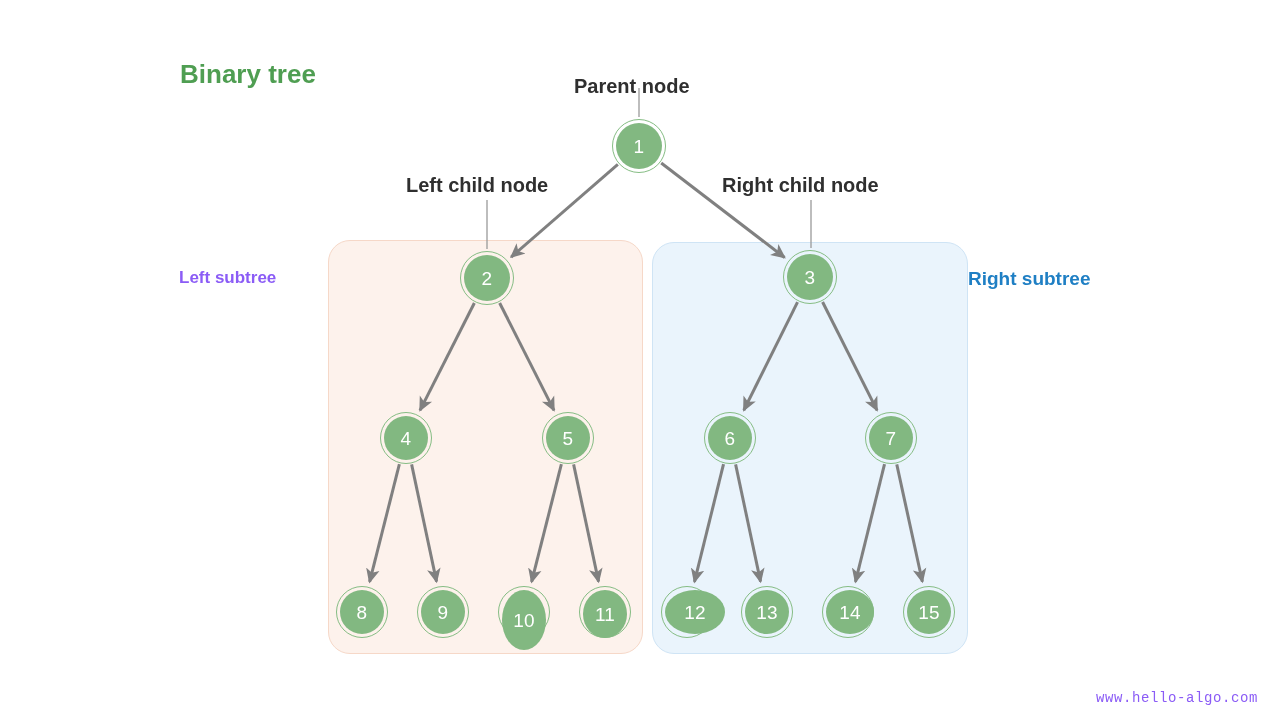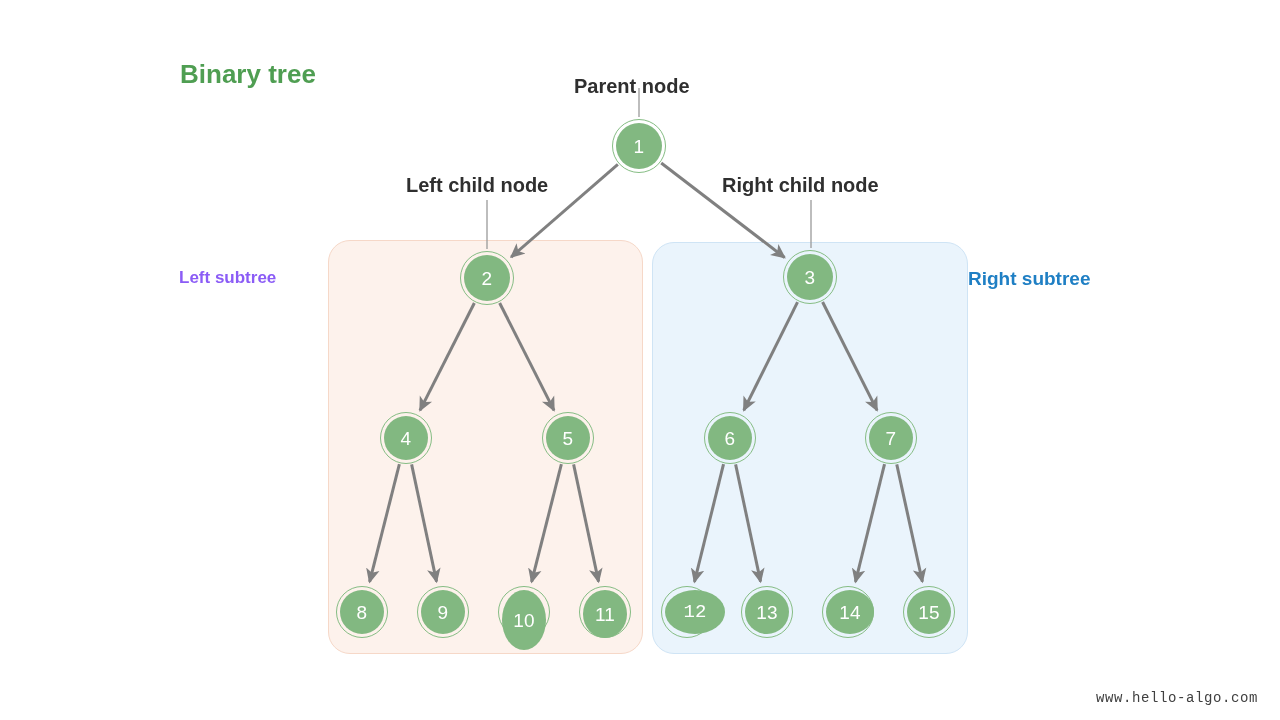--- a/index.html
+++ b/index.html
@@ -77,21 +77,21 @@
     font-size: 17px;
   }
   .label-right-sub {
     color: #1f7fc4;
     font-size: 19px;
   }
   .watermark {
     position: absolute;
     right: 22px;
     bottom: 14px;
-    color: #404040;
+    color: #8b5cf6;
     font-family: "Liberation Mono", "DejaVu Sans Mono", monospace;
     font-size: 14px;
     letter-spacing: 0.6px;
     white-space: nowrap;
   }
 </style>
 </head>
 <body style="background: rgb(255, 255, 255);">
 
 <div id="stage">
@@ -141,21 +141,21 @@
       <div class="node" style="left: 869px; top: 416px; width: 44px; height: 44px; background: rgb(130, 184, 129); color: rgb(255, 255, 255);">7</div>
       <div class="node-ring" style="left: 336px; top: 586px; width: 52px; height: 52px; border-color: rgb(134, 189, 132);"></div>
       <div class="node" style="left: 340px; top: 590px; width: 44px; height: 44px; background: rgb(130, 184, 129); color: rgb(255, 255, 255);">8</div>
       <div class="node-ring" style="left: 417px; top: 586px; width: 52px; height: 52px; border-color: rgb(134, 189, 132);"></div>
       <div class="node" style="left: 421px; top: 590px; width: 44px; height: 44px; background: rgb(130, 184, 129); color: rgb(255, 255, 255);">9</div>
       <div class="node-ring" style="left: 498px; top: 586px; width: 52px; height: 52px; border-color: rgb(134, 189, 132);"></div>
       <div class="node" style="left: 502px; top: 590px; width: 44px; height: 60px; background: rgb(130, 184, 129); color: rgb(255, 255, 255);">10</div>
       <div class="node-ring" style="left: 579px; top: 586px; width: 52px; height: 52px; border-color: rgb(134, 189, 132);"></div>
       <div class="node" style="left: 583px; top: 590px; width: 44px; height: 48px; background: rgb(130, 184, 129); color: rgb(255, 255, 255);">11</div>
       <div class="node-ring" style="left: 661px; top: 586px; width: 52px; height: 52px; border-color: rgb(134, 189, 132);"></div>
-      <div class="node" style="left: 665px; top: 590px; width: 60px; height: 44px; background: rgb(130, 184, 129); color: rgb(255, 255, 255); font-family: Liberation Mono, monospace;">12</div>
+      <div class="node" style="left: 665px; top: 590px; width: 60px; height: 44px; background: rgb(130, 184, 129); color: rgb(255, 255, 255);">12</div>
       <div class="node-ring" style="left: 741px; top: 586px; width: 52px; height: 52px; border-color: rgb(134, 189, 132);"></div>
       <div class="node" style="left: 745px; top: 590px; width: 44px; height: 44px; background: rgb(130, 184, 129); color: rgb(255, 255, 255);">13</div>
       <div class="node-ring" style="left: 822px; top: 586px; width: 52px; height: 52px; border-color: rgb(134, 189, 132);"></div>
       <div class="node" style="left: 826px; top: 590px; width: 48px; height: 44px; background: rgb(130, 184, 129); color: rgb(255, 255, 255);">14</div>
       <div class="node-ring" style="left: 903px; top: 586px; width: 52px; height: 52px; border-color: rgb(134, 189, 132);"></div>
       <div class="node" style="left: 907px; top: 590px; width: 44px; height: 44px; background: rgb(130, 184, 129); color: rgb(255, 255, 255);">15</div>
     </div>
 
   <div class="label label-title" style="left: 180px; top: 61px;">Binary tree</div>
 

